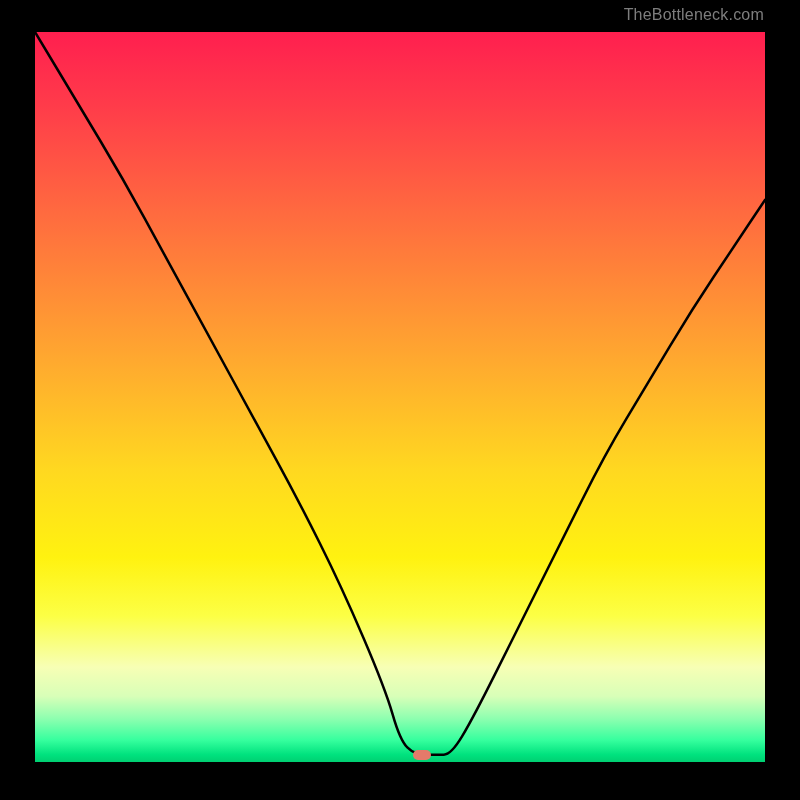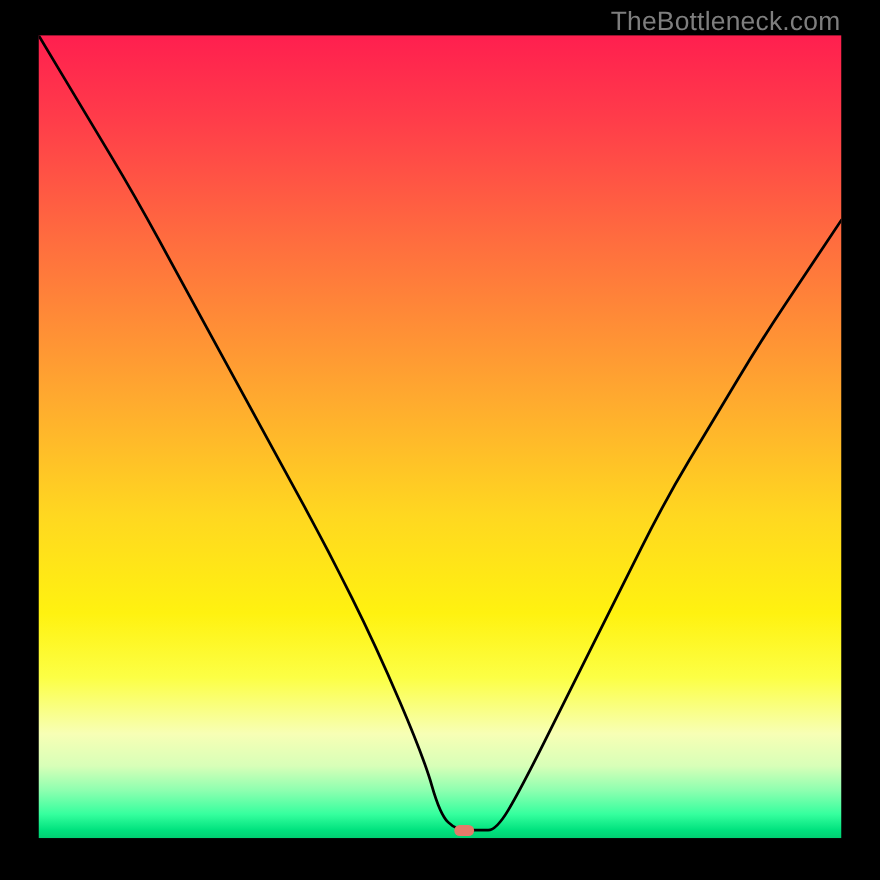--- a/index.html
+++ b/index.html
@@ -60,21 +60,21 @@
     height: 10px;
     border-radius: 5px;
     background: #e47a6a;
     transform: translate(-50%, -50%);
   }
   .watermark {
     position: absolute;
     top: 6px;
     right: 36px;
     font-family: Arial, Helvetica, sans-serif;
-    font-size: 24px;
+    font-size: 16px;
     font-weight: 500;
     color: #7e7e7e;
     letter-spacing: 0.2px;
     user-select: none;
   }
 </style>
 </head>
 <body>
 
 <div class="frame">

